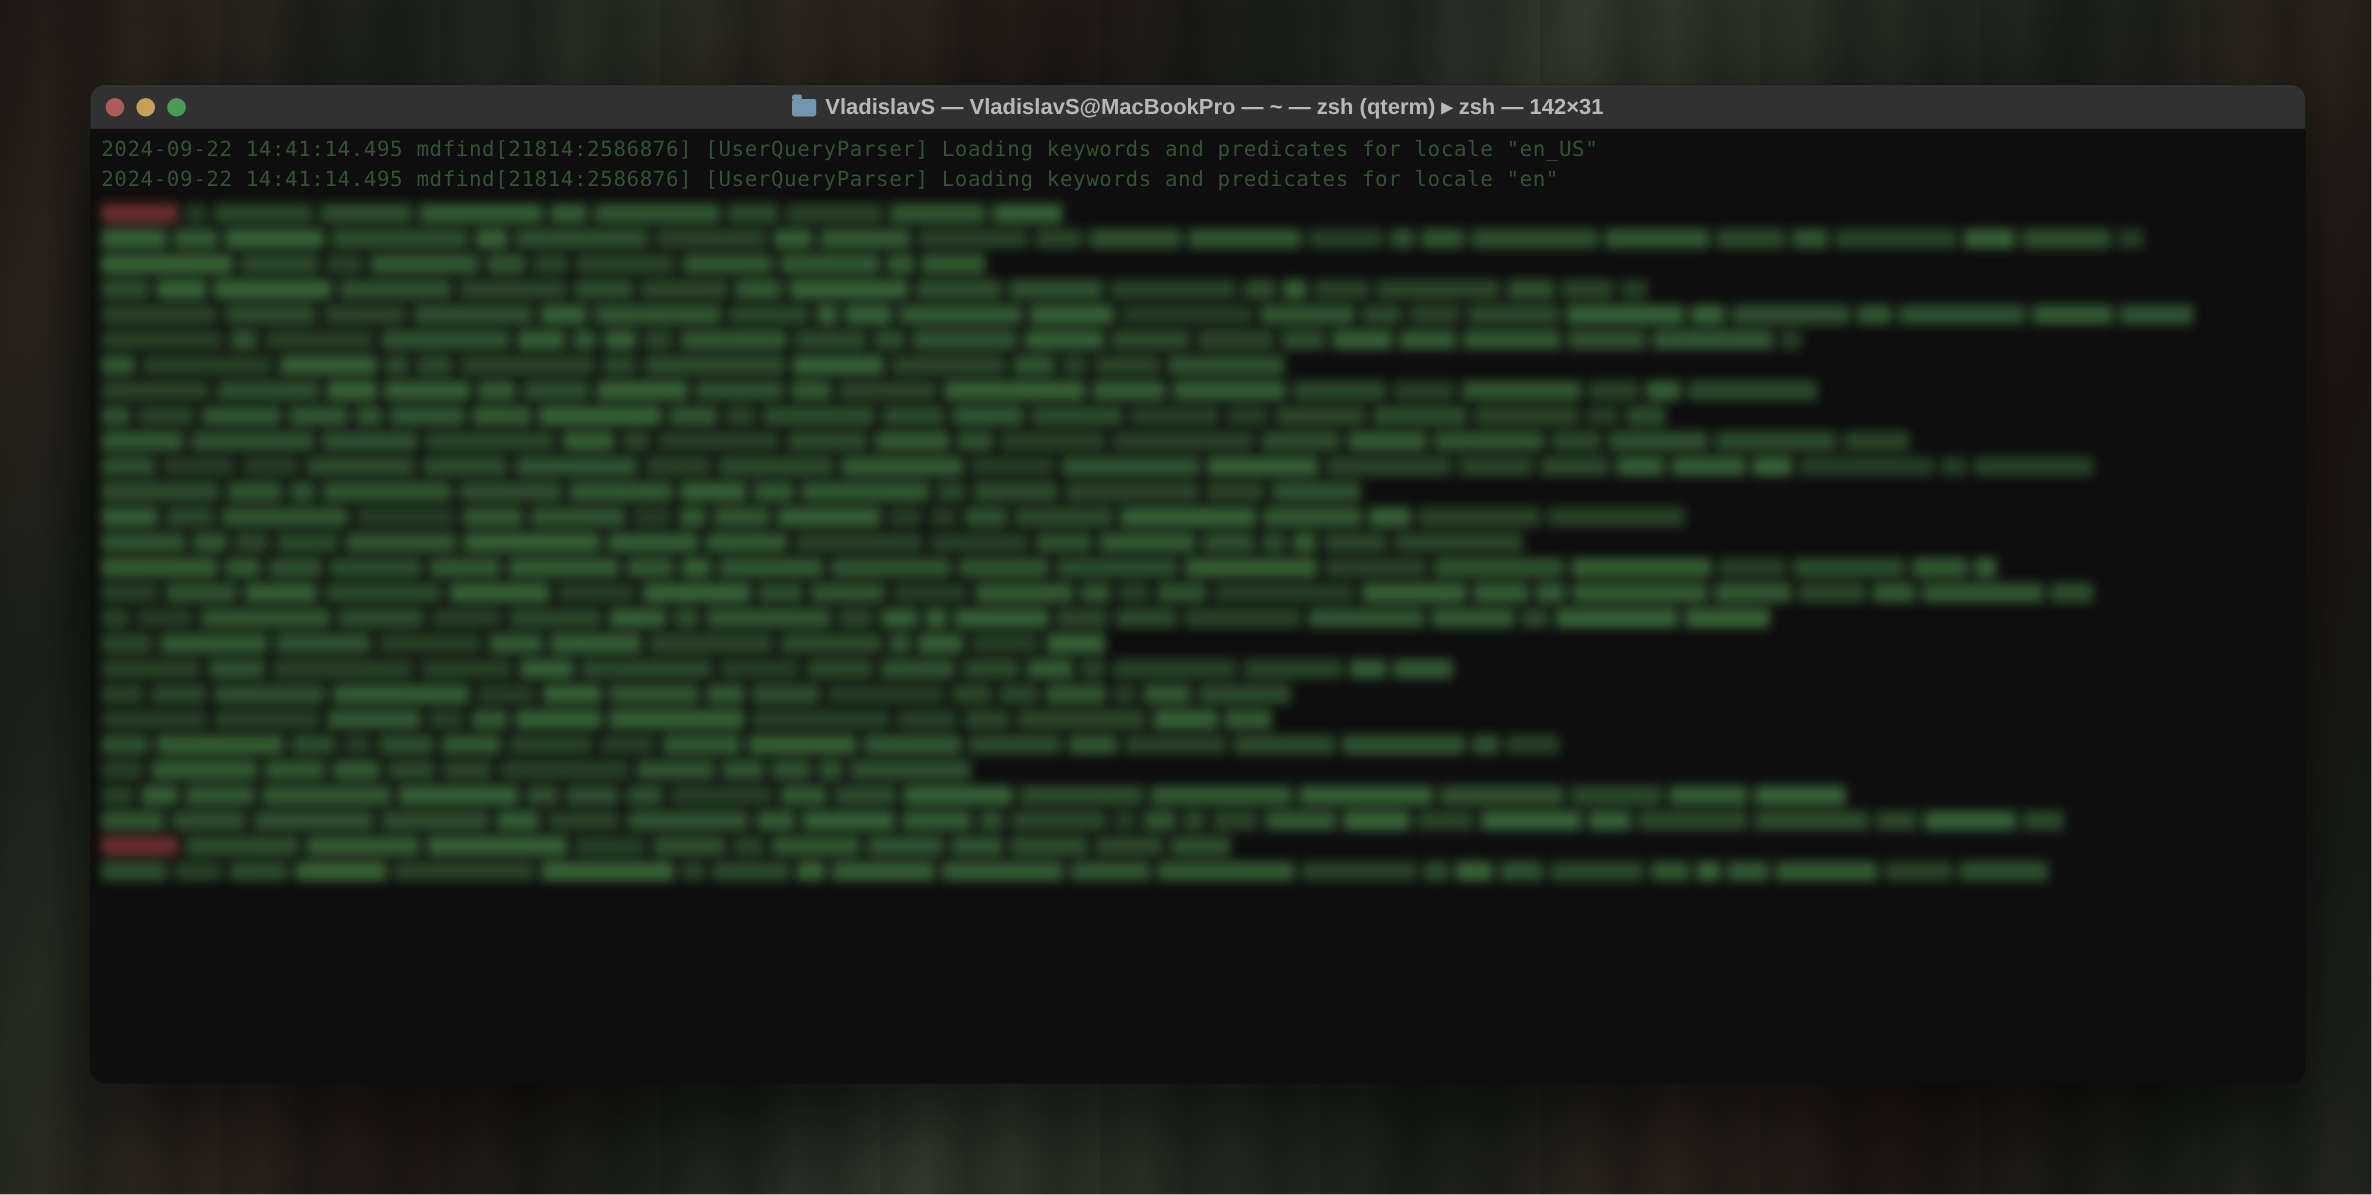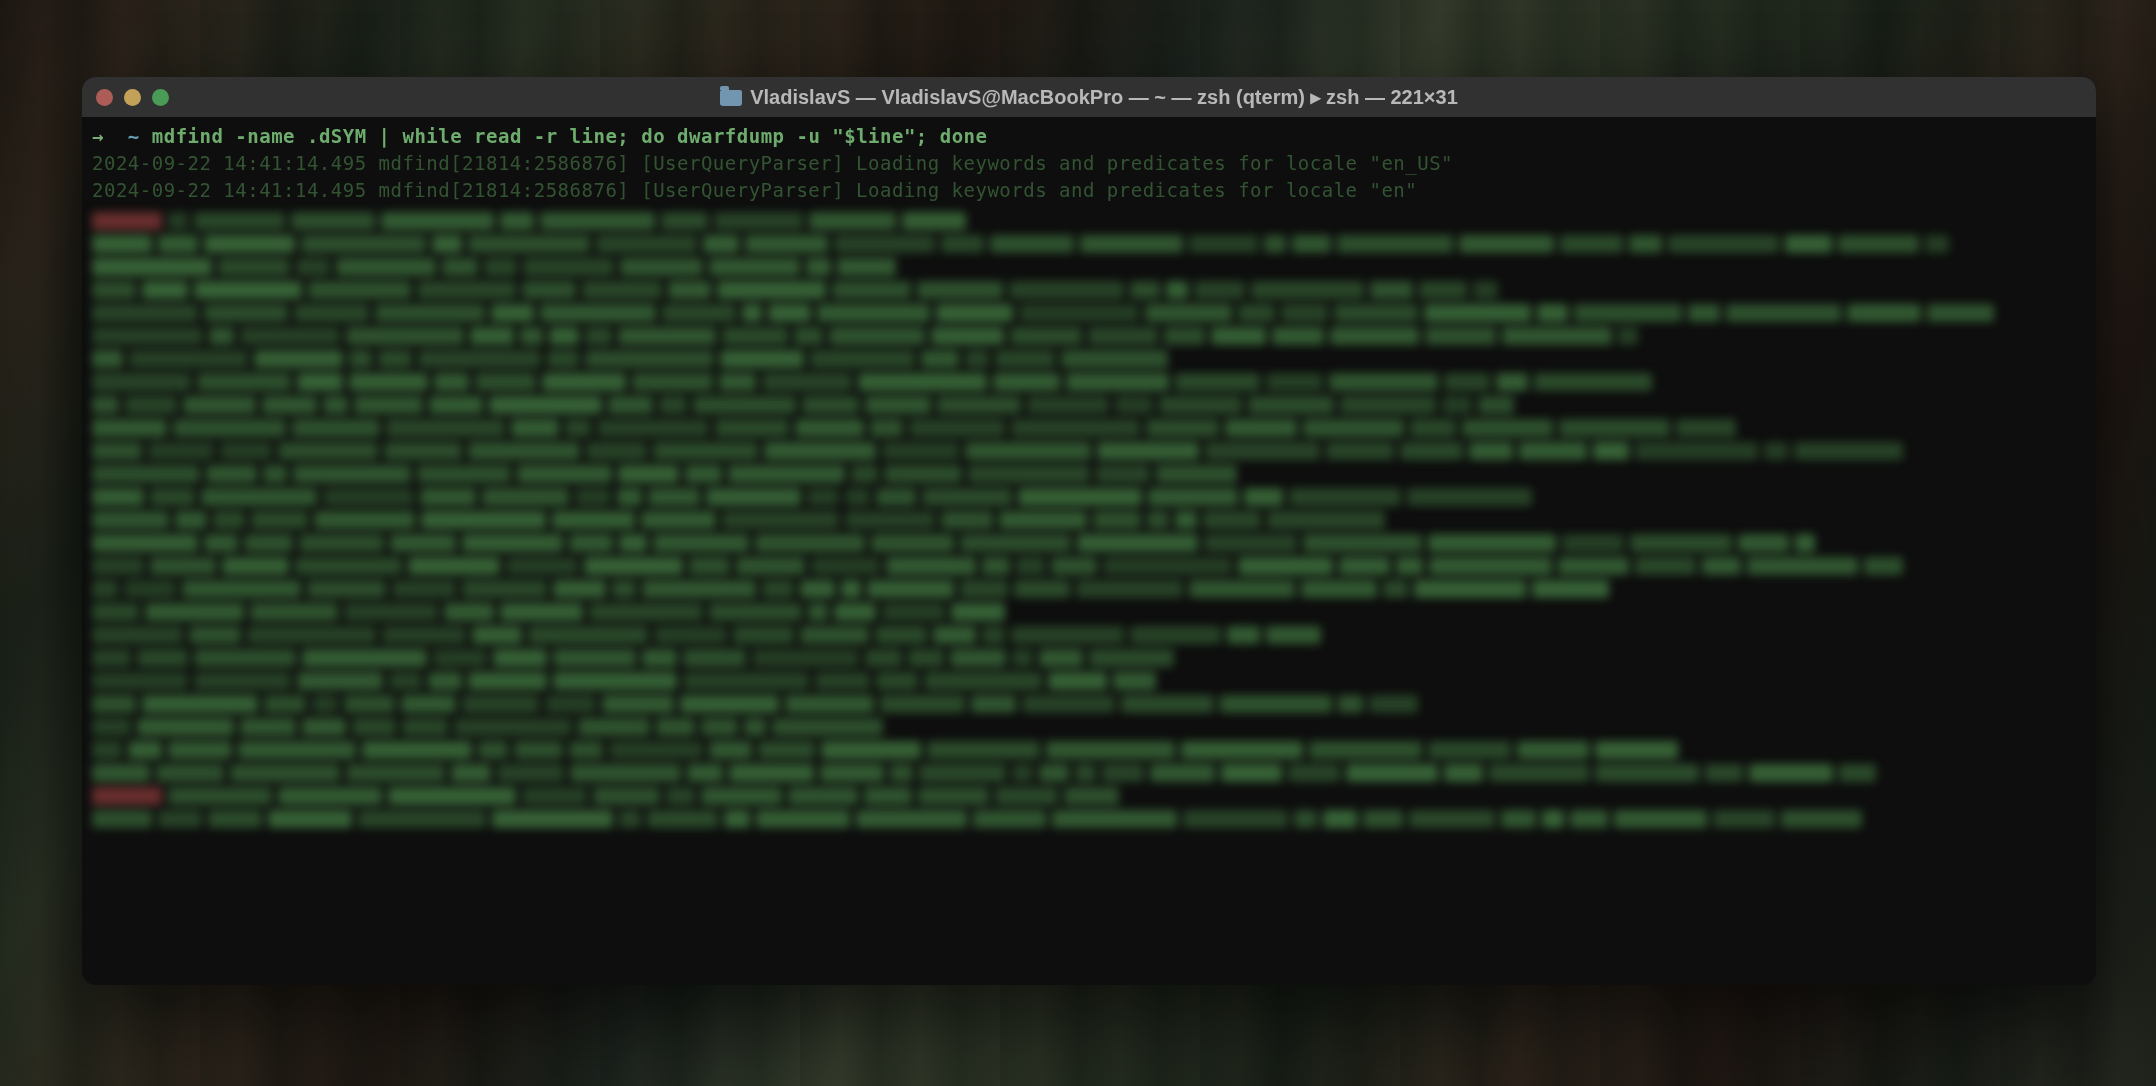--- a/index.html
+++ b/index.html
@@ -151,27 +151,26 @@
 <div class="desktop">
   <div class="term-window">
     <div class="titlebar">
       <div class="traffic-lights">
         <div class="tl-btn tl-close"></div>
         <div class="tl-btn tl-min"></div>
         <div class="tl-btn tl-max"></div>
       </div>
       <div class="title-center">
         <span class="folder-icon"></span>
-        <span>VladislavS — VladislavS@MacBookPro — ~ — zsh (qterm) ▸ zsh — 221×31</span>
+        <span>VladislavS — VladislavS@MacBookPro — ~ — zsh (qterm) ▸ zsh — 142×31</span>
       </div>
     </div>
 
     <div class="term-body">
 
-      <div><span class="prompt-arrow">→</span>  <span class="prompt-tilde">~</span> <span class="cmd">mdfind -name .dSYM | while read -r line; do dwarfdump -u "$line"; done</span></div>
 
       <div class="log-dim">2024-09-22 14:41:14.495 mdfind[21814:2586876] [UserQueryParser] Loading keywords and predicates for locale "en_US"</div>
       <div class="log-dim">2024-09-22 14:41:14.495 mdfind[21814:2586876] [UserQueryParser] Loading keywords and predicates for locale "en"</div>
 
 
       <div class="blur-area" id="blur-area"><div class="blur-line"><span class="blur-err" style="width: 70px;"></span><span class="blur-token" style="width: 20px; opacity: 0.55;"></span><span class="blur-token" style="width: 91px; opacity: 0.67;"></span><span class="blur-token" style="width: 84px; opacity: 0.76;"></span><span class="blur-token" style="width: 113px; opacity: 0.91;"></span><span class="blur-token" style="width: 34px; opacity: 0.91;"></span><span class="blur-token" style="width: 115px; opacity: 0.86;"></span><span class="blur-token" style="width: 47px; opacity: 0.71;"></span><span class="blur-token" style="width: 89px; opacity: 0.61;"></span><span class="blur-token" style="width: 87px; opacity: 0.86;"></span><span class="blur-token" style="width: 64px; opacity: 0.95;"></span></div><div class="blur-line"><span class="blur-token" style="width: 60px; opacity: 0.98;"></span><span class="blur-token" style="width: 40px; opacity: 0.91;"></span><span class="blur-token" style="width: 91px; opacity: 0.99;"></span><span class="blur-token" style="width: 125px; opacity: 0.76;"></span><span class="blur-token" style="width: 30px; opacity: 0.99;"></span><span class="blur-token" style="width: 122px; opacity: 0.77;"></span><span class="blur-token" style="width: 101px; opacity: 0.64;"></span><span class="blur-token" style="width: 36px; opacity: 0.94;"></span><span class="blur-token" style="width: 83px; opacity: 0.89;"></span><span class="blur-token" style="width: 101px; opacity: 0.61;"></span><span class="blur-token" style="width: 43px; opacity: 0.65;"></span><span class="blur-token" style="width: 84px; opacity: 0.79;"></span><span class="blur-token" style="width: 103px; opacity: 0.85;"></span><span class="blur-token" style="width: 69px; opacity: 0.58;"></span><span class="blur-token" style="width: 22px; opacity: 0.78;"></span><span class="blur-token" style="width: 39px; opacity: 0.83;"></span><span class="blur-token" style="width: 116px; opacity: 0.77;"></span><span class="blur-token" style="width: 95px; opacity: 0.88;"></span><span class="blur-token" style="width: 63px; opacity: 0.7;"></span><span class="blur-token" style="width: 33px; opacity: 0.84;"></span><span class="blur-token" style="width: 111px; opacity: 0.64;"></span><span class="blur-token" style="width: 47px; opacity: 0.97;"></span><span class="blur-token" style="width: 81px; opacity: 0.77;"></span><span class="blur-token" style="width: 24px; opacity: 0.56;"></span></div><div class="blur-line"><span class="blur-token" style="width: 120px; opacity: 0.99;"></span><span class="blur-token" style="width: 72px; opacity: 0.7;"></span><span class="blur-token" style="width: 34px; opacity: 0.6;"></span><span class="blur-token" style="width: 100px; opacity: 0.86;"></span><span class="blur-token" style="width: 36px; opacity: 0.81;"></span><span class="blur-token" style="width: 33px; opacity: 0.64;"></span><span class="blur-token" style="width: 91px; opacity: 0.64;"></span><span class="blur-token" style="width: 83px; opacity: 0.84;"></span><span class="blur-token" style="width: 91px; opacity: 0.87;"></span><span class="blur-token" style="width: 25px; opacity: 0.9;"></span><span class="blur-token" style="width: 59px; opacity: 0.89;"></span></div><div class="blur-line"><span class="blur-token" style="width: 44px; opacity: 0.74;"></span><span class="blur-token" style="width: 46px; opacity: 1;"></span><span class="blur-token" style="width: 108px; opacity: 1;"></span><span class="blur-token" style="width: 103px; opacity: 0.79;"></span><span class="blur-token" style="width: 99px; opacity: 0.66;"></span><span class="blur-token" style="width: 54px; opacity: 0.76;"></span><span class="blur-token" style="width: 80px; opacity: 0.67;"></span><span class="blur-token" style="width: 43px; opacity: 0.88;"></span><span class="blur-token" style="width: 109px; opacity: 0.98;"></span><span class="blur-token" style="width: 79px; opacity: 0.76;"></span><span class="blur-token" style="width: 86px; opacity: 0.79;"></span><span class="blur-token" style="width: 115px; opacity: 0.62;"></span><span class="blur-token" style="width: 30px; opacity: 0.73;"></span><span class="blur-token" style="width: 22px; opacity: 0.96;"></span><span class="blur-token" style="width: 51px; opacity: 0.62;"></span><span class="blur-token" style="width: 113px; opacity: 0.66;"></span><span class="blur-token" style="width: 43px; opacity: 0.8;"></span><span class="blur-token" style="width: 48px; opacity: 0.65;"></span><span class="blur-token" style="width: 25px; opacity: 0.57;"></span></div><div class="blur-line"><span class="blur-token" style="width: 106px; opacity: 0.63;"></span><span class="blur-token" style="width: 84px; opacity: 0.73;"></span><span class="blur-token" style="width: 75px; opacity: 0.66;"></span><span class="blur-token" style="width: 110px; opacity: 0.77;"></span><span class="blur-token" style="width: 43px; opacity: 0.98;"></span><span class="blur-token" style="width: 116px; opacity: 0.86;"></span><span class="blur-token" style="width: 74px; opacity: 0.67;"></span><span class="blur-token" style="width: 20px; opacity: 0.99;"></span><span class="blur-token" style="width: 43px; opacity: 0.99;"></span><span class="blur-token" style="width: 113px; opacity: 0.89;"></span><span class="blur-token" style="width: 77px; opacity: 0.99;"></span><span class="blur-token" style="width: 120px; opacity: 0.55;"></span><span class="blur-token" style="width: 87px; opacity: 0.84;"></span><span class="blur-token" style="width: 37px; opacity: 0.68;"></span><span class="blur-token" style="width: 47px; opacity: 0.62;"></span><span class="blur-token" style="width: 84px; opacity: 0.71;"></span><span class="blur-token" style="width: 107px; opacity: 0.96;"></span><span class="blur-token" style="width: 31px; opacity: 0.97;"></span><span class="blur-token" style="width: 108px; opacity: 0.77;"></span><span class="blur-token" style="width: 32px; opacity: 0.84;"></span><span class="blur-token" style="width: 115px; opacity: 0.78;"></span><span class="blur-token" style="width: 74px; opacity: 0.89;"></span><span class="blur-token" style="width: 67px; opacity: 0.82;"></span></div><div class="blur-line"><span class="blur-token" style="width: 111px; opacity: 0.59;"></span><span class="blur-token" style="width: 25px; opacity: 0.83;"></span><span class="blur-token" style="width: 100px; opacity: 0.59;"></span><span class="blur-token" style="width: 118px; opacity: 0.8;"></span><span class="blur-token" style="width: 44px; opacity: 0.96;"></span><span class="blur-token" style="width: 23px; opacity: 0.85;"></span><span class="blur-token" style="width: 30px; opacity: 0.97;"></span><span class="blur-token" style="width: 27px; opacity: 0.67;"></span><span class="blur-token" style="width: 98px; opacity: 0.85;"></span><span class="blur-token" style="width: 66px; opacity: 0.7;"></span><span class="blur-token" style="width: 29px; opacity: 0.75;"></span><span class="blur-token" style="width: 96px; opacity: 0.81;"></span><span class="blur-token" style="width: 73px; opacity: 0.94;"></span><span class="blur-token" style="width: 72px; opacity: 0.72;"></span><span class="blur-token" style="width: 70px; opacity: 0.66;"></span><span class="blur-token" style="width: 41px; opacity: 0.74;"></span><span class="blur-token" style="width: 55px; opacity: 0.95;"></span><span class="blur-token" style="width: 52px; opacity: 0.9;"></span><span class="blur-token" style="width: 89px; opacity: 0.88;"></span><span class="blur-token" style="width: 71px; opacity: 0.78;"></span><span class="blur-token" style="width: 110px; opacity: 0.85;"></span><span class="blur-token" style="width: 20px; opacity: 0.57;"></span></div><div class="blur-line"><span class="blur-token" style="width: 31px; opacity: 0.88;"></span><span class="blur-token" style="width: 119px; opacity: 0.59;"></span><span class="blur-token" style="width: 89px; opacity: 0.95;"></span><span class="blur-token" style="width: 23px; opacity: 0.74;"></span><span class="blur-token" style="width: 34px; opacity: 0.7;"></span><span class="blur-token" style="width: 123px; opacity: 0.63;"></span><span class="blur-token" style="width: 32px; opacity: 0.67;"></span><span class="blur-token" style="width: 129px; opacity: 0.73;"></span><span class="blur-token" style="width: 84px; opacity: 0.97;"></span><span class="blur-token" style="width: 105px; opacity: 0.65;"></span><span class="blur-token" style="width: 38px; opacity: 0.84;"></span><span class="blur-token" style="width: 24px; opacity: 0.61;"></span><span class="blur-token" style="width: 60px; opacity: 0.65;"></span><span class="blur-token" style="width: 107px; opacity: 0.79;"></span></div><div class="blur-line"><span class="blur-token" style="width: 99px; opacity: 0.63;"></span><span class="blur-token" style="width: 94px; opacity: 0.76;"></span><span class="blur-token" style="width: 46px; opacity: 1;"></span><span class="blur-token" style="width: 79px; opacity: 0.94;"></span><span class="blur-token" style="width: 35px; opacity: 0.9;"></span><span class="blur-token" style="width: 61px; opacity: 0.75;"></span><span class="blur-token" style="width: 84px; opacity: 0.98;"></span><span class="blur-token" style="width: 81px; opacity: 0.79;"></span><span class="blur-token" style="width: 37px; opacity: 0.88;"></span><span class="blur-token" style="width: 90px; opacity: 0.63;"></span><span class="blur-token" style="width: 129px; opacity: 0.96;"></span><span class="blur-token" style="width: 67px; opacity: 0.91;"></span><span class="blur-token" style="width: 103px; opacity: 0.91;"></span><span class="blur-token" style="width: 85px; opacity: 0.7;"></span><span class="blur-token" style="width: 57px; opacity: 0.58;"></span><span class="blur-token" style="width: 109px; opacity: 0.83;"></span><span class="blur-token" style="width: 46px; opacity: 0.63;"></span><span class="blur-token" style="width: 32px; opacity: 0.92;"></span><span class="blur-token" style="width: 118px; opacity: 0.71;"></span></div><div class="blur-line"><span class="blur-token" style="width: 27px; opacity: 0.8;"></span><span class="blur-token" style="width: 52px; opacity: 0.64;"></span><span class="blur-token" style="width: 73px; opacity: 0.85;"></span><span class="blur-token" style="width: 55px; opacity: 0.85;"></span><span class="blur-token" style="width: 25px; opacity: 0.83;"></span><span class="blur-token" style="width: 69px; opacity: 0.84;"></span><span class="blur-token" style="width: 54px; opacity: 0.91;"></span><span class="blur-token" style="width: 113px; opacity: 0.99;"></span><span class="blur-token" style="width: 45px; opacity: 0.84;"></span><span class="blur-token" style="width: 28px; opacity: 0.65;"></span><span class="blur-token" style="width: 103px; opacity: 0.75;"></span><span class="blur-token" style="width: 57px; opacity: 0.73;"></span><span class="blur-token" style="width: 66px; opacity: 0.84;"></span><span class="blur-token" style="width: 84px; opacity: 0.73;"></span><span class="blur-token" style="width: 82px; opacity: 0.59;"></span><span class="blur-token" style="width: 38px; opacity: 0.56;"></span><span class="blur-token" style="width: 83px; opacity: 0.67;"></span><span class="blur-token" style="width: 86px; opacity: 0.74;"></span><span class="blur-token" style="width: 96px; opacity: 0.65;"></span><span class="blur-token" style="width: 30px; opacity: 0.55;"></span><span class="blur-token" style="width: 36px; opacity: 0.74;"></span></div><div class="blur-line"><span class="blur-token" style="width: 75px; opacity: 0.88;"></span><span class="blur-token" style="width: 113px; opacity: 0.79;"></span><span class="blur-token" style="width: 88px; opacity: 0.78;"></span><span class="blur-token" style="width: 119px; opacity: 0.66;"></span><span class="blur-token" style="width: 48px; opacity: 0.93;"></span><span class="blur-token" style="width: 26px; opacity: 0.65;"></span><span class="blur-token" style="width: 112px; opacity: 0.59;"></span><span class="blur-token" style="width: 74px; opacity: 0.7;"></span><span class="blur-token" style="width: 69px; opacity: 0.89;"></span><span class="blur-token" style="width: 33px; opacity: 0.79;"></span><span class="blur-token" style="width: 96px; opacity: 0.6;"></span><span class="blur-token" style="width: 129px; opacity: 0.61;"></span><span class="blur-token" style="width: 73px; opacity: 0.73;"></span><span class="blur-token" style="width: 72px; opacity: 0.89;"></span><span class="blur-token" style="width: 101px; opacity: 0.82;"></span><span class="blur-token" style="width: 46px; opacity: 0.68;"></span><span class="blur-token" style="width: 91px; opacity: 0.78;"></span><span class="blur-token" style="width: 111px; opacity: 0.72;"></span><span class="blur-token" style="width: 60px; opacity: 0.65;"></span></div><div class="blur-line"><span class="blur-token" style="width: 50px; opacity: 0.77;"></span><span class="blur-token" style="width: 66px; opacity: 0.56;"></span><span class="blur-token" style="width: 52px; opacity: 0.56;"></span><span class="blur-token" style="width: 100px; opacity: 0.73;"></span><span class="blur-token" style="width: 78px; opacity: 0.73;"></span><span class="blur-token" style="width: 112px; opacity: 0.81;"></span><span class="blur-token" style="width: 61px; opacity: 0.62;"></span><span class="blur-token" style="width: 105px; opacity: 0.72;"></span><span class="blur-token" style="width: 112px; opacity: 0.9;"></span><span class="blur-token" style="width: 77px; opacity: 0.57;"></span><span class="blur-token" style="width: 126px; opacity: 0.83;"></span><span class="blur-token" style="width: 102px; opacity: 0.95;"></span><span class="blur-token" style="width: 115px; opacity: 0.63;"></span><span class="blur-token" style="width: 68px; opacity: 0.65;"></span><span class="blur-token" style="width: 63px; opacity: 0.69;"></span><span class="blur-token" style="width: 44px; opacity: 0.92;"></span><span class="blur-token" style="width: 68px; opacity: 0.91;"></span><span class="blur-token" style="width: 36px; opacity: 1;"></span><span class="blur-token" style="width: 123px; opacity: 0.57;"></span><span class="blur-token" style="width: 24px; opacity: 0.55;"></span><span class="blur-token" style="width: 109px; opacity: 0.61;"></span></div><div class="blur-line"><span class="blur-token" style="width: 108px; opacity: 0.75;"></span><span class="blur-token" style="width: 51px; opacity: 0.84;"></span><span class="blur-token" style="width: 24px; opacity: 0.81;"></span><span class="blur-token" style="width: 118px; opacity: 0.83;"></span><span class="blur-token" style="width: 94px; opacity: 0.76;"></span><span class="blur-token" style="width: 95px; opacity: 0.88;"></span><span class="blur-token" style="width: 61px; opacity: 0.97;"></span><span class="blur-token" style="width: 37px; opacity: 0.88;"></span><span class="blur-token" style="width: 117px; opacity: 0.88;"></span><span class="blur-token" style="width: 27px; opacity: 0.68;"></span><span class="blur-token" style="width: 78px; opacity: 0.74;"></span><span class="blur-token" style="width: 122px; opacity: 0.66;"></span><span class="blur-token" style="width: 54px; opacity: 0.63;"></span><span class="blur-token" style="width: 81px; opacity: 0.78;"></span></div><div class="blur-line"><span class="blur-token" style="width: 52px; opacity: 0.93;"></span><span class="blur-token" style="width: 45px; opacity: 0.68;"></span><span class="blur-token" style="width: 116px; opacity: 0.84;"></span><span class="blur-token" style="width: 91px; opacity: 0.55;"></span><span class="blur-token" style="width: 56px; opacity: 0.86;"></span><span class="blur-token" style="width: 87px; opacity: 0.82;"></span><span class="blur-token" style="width: 36px; opacity: 0.55;"></span><span class="blur-token" style="width: 25px; opacity: 0.89;"></span><span class="blur-token" style="width: 52px; opacity: 0.85;"></span><span class="blur-token" style="width: 95px; opacity: 0.94;"></span><span class="blur-token" style="width: 32px; opacity: 0.56;"></span><span class="blur-token" style="width: 25px; opacity: 0.56;"></span><span class="blur-token" style="width: 40px; opacity: 0.79;"></span><span class="blur-token" style="width: 90px; opacity: 0.71;"></span><span class="blur-token" style="width: 124px; opacity: 0.98;"></span><span class="blur-token" style="width: 90px; opacity: 0.88;"></span><span class="blur-token" style="width: 39px; opacity: 0.97;"></span><span class="blur-token" style="width: 112px; opacity: 0.63;"></span><span class="blur-token" style="width: 125px; opacity: 0.61;"></span></div><div class="blur-line"><span class="blur-token" style="width: 77px; opacity: 0.82;"></span><span class="blur-token" style="width: 32px; opacity: 0.86;"></span><span class="blur-token" style="width: 32px; opacity: 0.69;"></span><span class="blur-token" style="width: 57px; opacity: 0.7;"></span><span class="blur-token" style="width: 101px; opacity: 0.86;"></span><span class="blur-token" style="width: 125px; opacity: 0.96;"></span><span class="blur-token" style="width: 83px; opacity: 0.92;"></span><span class="blur-token" style="width: 75px; opacity: 0.89;"></span><span class="blur-token" style="width: 117px; opacity: 0.61;"></span><span class="blur-token" style="width: 90px; opacity: 0.59;"></span><span class="blur-token" style="width: 52px; opacity: 0.78;"></span><span class="blur-token" style="width: 88px; opacity: 0.89;"></span><span class="blur-token" style="width: 48px; opacity: 0.77;"></span><span class="blur-token" style="width: 22px; opacity: 0.73;"></span><span class="blur-token" style="width: 22px; opacity: 0.93;"></span><span class="blur-token" style="width: 58px; opacity: 0.66;"></span><span class="blur-token" style="width: 118px; opacity: 0.66;"></span></div><div class="blur-line"><span class="blur-token" style="width: 106px; opacity: 0.93;"></span><span class="blur-token" style="width: 34px; opacity: 0.86;"></span><span class="blur-token" style="width: 49px; opacity: 0.78;"></span><span class="blur-token" style="width: 85px; opacity: 0.73;"></span><span class="blur-token" style="width: 66px; opacity: 0.86;"></span><span class="blur-token" style="width: 101px; opacity: 0.92;"></span><span class="blur-token" style="width: 44px; opacity: 0.86;"></span><span class="blur-token" style="width: 28px; opacity: 0.96;"></span><span class="blur-token" style="width: 96px; opacity: 0.86;"></span><span class="blur-token" style="width: 110px; opacity: 0.82;"></span><span class="blur-token" style="width: 83px; opacity: 0.82;"></span><span class="blur-token" style="width: 111px; opacity: 0.73;"></span><span class="blur-token" style="width: 121px; opacity: 0.95;"></span><span class="blur-token" style="width: 93px; opacity: 0.61;"></span><span class="blur-token" style="width: 119px; opacity: 0.8;"></span><span class="blur-token" style="width: 128px; opacity: 0.93;"></span><span class="blur-token" style="width: 62px; opacity: 0.58;"></span><span class="blur-token" style="width: 102px; opacity: 0.72;"></span><span class="blur-token" style="width: 51px; opacity: 0.88;"></span><span class="blur-token" style="width: 20px; opacity: 0.96;"></span></div><div class="blur-line"><span class="blur-token" style="width: 52px; opacity: 0.6;"></span><span class="blur-token" style="width: 66px; opacity: 0.8;"></span><span class="blur-token" style="width: 67px; opacity: 0.95;"></span><span class="blur-token" style="width: 107px; opacity: 0.7;"></span><span class="blur-token" style="width: 92px; opacity: 0.98;"></span><span class="blur-token" style="width: 72px; opacity: 0.56;"></span><span class="blur-token" style="width: 99px; opacity: 0.99;"></span><span class="blur-token" style="width: 41px; opacity: 0.76;"></span><span class="blur-token" style="width: 69px; opacity: 0.82;"></span><span class="blur-token" style="width: 69px; opacity: 0.55;"></span><span class="blur-token" style="width: 90px; opacity: 0.9;"></span><span class="blur-token" style="width: 28px; opacity: 0.83;"></span><span class="blur-token" style="width: 29px; opacity: 0.6;"></span><span class="blur-token" style="width: 46px; opacity: 0.8;"></span><span class="blur-token" style="width: 129px; opacity: 0.55;"></span><span class="blur-token" style="width: 95px; opacity: 0.98;"></span><span class="blur-token" style="width: 51px; opacity: 0.93;"></span><span class="blur-token" style="width: 27px; opacity: 0.92;"></span><span class="blur-token" style="width: 123px; opacity: 0.9;"></span><span class="blur-token" style="width: 71px; opacity: 0.87;"></span><span class="blur-token" style="width: 61px; opacity: 0.68;"></span><span class="blur-token" style="width: 39px; opacity: 0.87;"></span><span class="blur-token" style="width: 111px; opacity: 0.85;"></span><span class="blur-token" style="width: 39px; opacity: 0.76;"></span></div><div class="blur-line"><span class="blur-token" style="width: 26px; opacity: 0.62;"></span><span class="blur-token" style="width: 52px; opacity: 0.55;"></span><span class="blur-token" style="width: 119px; opacity: 0.83;"></span><span class="blur-token" style="width: 79px; opacity: 0.73;"></span><span class="blur-token" style="width: 64px; opacity: 0.59;"></span><span class="blur-token" style="width: 85px; opacity: 0.67;"></span><span class="blur-token" style="width: 53px; opacity: 0.94;"></span><span class="blur-token" style="width: 24px; opacity: 0.73;"></span><span class="blur-token" style="width: 114px; opacity: 0.85;"></span><span class="blur-token" style="width: 32px; opacity: 0.65;"></span><span class="blur-token" style="width: 35px; opacity: 0.94;"></span><span class="blur-token" style="width: 20px; opacity: 0.99;"></span><span class="blur-token" style="width: 87px; opacity: 0.95;"></span><span class="blur-token" style="width: 48px; opacity: 0.66;"></span><span class="blur-token" style="width: 56px; opacity: 0.71;"></span><span class="blur-token" style="width: 107px; opacity: 0.61;"></span><span class="blur-token" style="width: 106px; opacity: 0.83;"></span><span class="blur-token" style="width: 76px; opacity: 0.88;"></span><span class="blur-token" style="width: 25px; opacity: 0.69;"></span><span class="blur-token" style="width: 112px; opacity: 0.97;"></span><span class="blur-token" style="width: 77px; opacity: 0.99;"></span></div><div class="blur-line"><span class="blur-token" style="width: 47px; opacity: 0.68;"></span><span class="blur-token" style="width: 99px; opacity: 0.89;"></span><span class="blur-token" style="width: 88px; opacity: 0.81;"></span><span class="blur-token" style="width: 94px; opacity: 0.59;"></span><span class="blur-token" style="width: 50px; opacity: 0.9;"></span><span class="blur-token" style="width: 83px; opacity: 0.95;"></span><span class="blur-token" style="width: 114px; opacity: 0.65;"></span><span class="blur-token" style="width: 93px; opacity: 0.72;"></span><span class="blur-token" style="width: 20px; opacity: 0.84;"></span><span class="blur-token" style="width: 42px; opacity: 0.96;"></span><span class="blur-token" style="width: 63px; opacity: 0.57;"></span><span class="blur-token" style="width: 54px; opacity: 0.99;"></span></div><div class="blur-line"><span class="blur-token" style="width: 91px; opacity: 0.61;"></span><span class="blur-token" style="width: 52px; opacity: 0.78;"></span><span class="blur-token" style="width: 129px; opacity: 0.6;"></span><span class="blur-token" style="width: 84px; opacity: 0.59;"></span><span class="blur-token" style="width: 50px; opacity: 0.95;"></span><span class="blur-token" style="width: 120px; opacity: 0.69;"></span><span class="blur-token" style="width: 73px; opacity: 0.57;"></span><span class="blur-token" style="width: 61px; opacity: 0.68;"></span><span class="blur-token" style="width: 69px; opacity: 0.8;"></span><span class="blur-token" style="width: 52px; opacity: 0.7;"></span><span class="blur-token" style="width: 43px; opacity: 0.91;"></span><span class="blur-token" style="width: 23px; opacity: 0.62;"></span><span class="blur-token" style="width: 113px; opacity: 0.61;"></span><span class="blur-token" style="width: 91px; opacity: 0.62;"></span><span class="blur-token" style="width: 33px; opacity: 0.91;"></span><span class="blur-token" style="width: 55px; opacity: 0.87;"></span></div><div class="blur-line"><span class="blur-token" style="width: 39px; opacity: 0.61;"></span><span class="blur-token" style="width: 51px; opacity: 0.68;"></span><span class="blur-token" style="width: 102px; opacity: 0.76;"></span><span class="blur-token" style="width: 125px; opacity: 0.93;"></span><span class="blur-token" style="width: 54px; opacity: 0.57;"></span><span class="blur-token" style="width: 54px; opacity: 0.97;"></span><span class="blur-token" style="width: 83px; opacity: 0.83;"></span><span class="blur-token" style="width: 35px; opacity: 0.89;"></span><span class="blur-token" style="width: 63px; opacity: 0.76;"></span><span class="blur-token" style="width: 107px; opacity: 0.55;"></span><span class="blur-token" style="width: 37px; opacity: 0.67;"></span><span class="blur-token" style="width: 36px; opacity: 0.68;"></span><span class="blur-token" style="width: 56px; opacity: 0.85;"></span><span class="blur-token" style="width: 21px; opacity: 0.59;"></span><span class="blur-token" style="width: 44px; opacity: 0.88;"></span><span class="blur-token" style="width: 85px; opacity: 0.71;"></span></div><div class="blur-line"><span class="blur-token" style="width: 96px; opacity: 0.56;"></span><span class="blur-token" style="width: 97px; opacity: 0.59;"></span><span class="blur-token" style="width: 86px; opacity: 0.88;"></span><span class="blur-token" style="width: 33px; opacity: 0.59;"></span><span class="blur-token" style="width: 34px; opacity: 0.89;"></span><span class="blur-token" style="width: 79px; opacity: 0.96;"></span><span class="blur-token" style="width: 124px; opacity: 0.96;"></span><span class="blur-token" style="width: 126px; opacity: 0.6;"></span><span class="blur-token" style="width: 55px; opacity: 0.61;"></span><span class="blur-token" style="width: 42px; opacity: 0.67;"></span><span class="blur-token" style="width: 118px; opacity: 0.66;"></span><span class="blur-token" style="width: 59px; opacity: 0.98;"></span><span class="blur-token" style="width: 43px; opacity: 0.9;"></span></div><div class="blur-line"><span class="blur-token" style="width: 44px; opacity: 0.78;"></span><span class="blur-token" style="width: 116px; opacity: 0.94;"></span><span class="blur-token" style="width: 42px; opacity: 0.75;"></span><span class="blur-token" style="width: 26px; opacity: 0.56;"></span><span class="blur-token" style="width: 51px; opacity: 0.76;"></span><span class="blur-token" style="width: 55px; opacity: 0.88;"></span><span class="blur-token" style="width: 77px; opacity: 0.62;"></span><span class="blur-token" style="width: 51px; opacity: 0.57;"></span><span class="blur-token" style="width: 72px; opacity: 0.89;"></span><span class="blur-token" style="width: 99px; opacity: 0.96;"></span><span class="blur-token" style="width: 89px; opacity: 0.86;"></span><span class="blur-token" style="width: 85px; opacity: 0.71;"></span><span class="blur-token" style="width: 45px; opacity: 0.84;"></span><span class="blur-token" style="width: 93px; opacity: 0.61;"></span><span class="blur-token" style="width: 93px; opacity: 0.71;"></span><span class="blur-token" style="width: 112px; opacity: 0.82;"></span><span class="blur-token" style="width: 25px; opacity: 0.8;"></span><span class="blur-token" style="width: 49px; opacity: 0.6;"></span></div><div class="blur-line"><span class="blur-token" style="width: 39px; opacity: 0.58;"></span><span class="blur-token" style="width: 97px; opacity: 0.89;"></span><span class="blur-token" style="width: 56px; opacity: 0.84;"></span><span class="blur-token" style="width: 44px; opacity: 0.88;"></span><span class="blur-token" style="width: 44px; opacity: 0.67;"></span><span class="blur-token" style="width: 46px; opacity: 0.65;"></span><span class="blur-token" style="width: 118px; opacity: 0.59;"></span><span class="blur-token" style="width: 72px; opacity: 0.81;"></span><span class="blur-token" style="width: 39px; opacity: 0.82;"></span><span class="blur-token" style="width: 37px; opacity: 0.78;"></span><span class="blur-token" style="width: 22px; opacity: 0.82;"></span><span class="blur-token" style="width: 111px; opacity: 0.76;"></span></div><div class="blur-line"><span class="blur-token" style="width: 30px; opacity: 0.61;"></span><span class="blur-token" style="width: 34px; opacity: 0.95;"></span><span class="blur-token" style="width: 64px; opacity: 0.88;"></span><span class="blur-token" style="width: 118px; opacity: 0.87;"></span><span class="blur-token" style="width: 110px; opacity: 0.96;"></span><span class="blur-token" style="width: 30px; opacity: 0.77;"></span><span class="blur-token" style="width: 49px; opacity: 0.77;"></span><span class="blur-token" style="width: 34px; opacity: 0.77;"></span><span class="blur-token" style="width: 94px; opacity: 0.57;"></span><span class="blur-token" style="width: 43px; opacity: 0.86;"></span><span class="blur-token" style="width: 57px; opacity: 0.72;"></span><span class="blur-token" style="width: 100px; opacity: 0.97;"></span><span class="blur-token" style="width: 113px; opacity: 0.72;"></span><span class="blur-token" style="width: 129px; opacity: 0.86;"></span><span class="blur-token" style="width: 122px; opacity: 0.94;"></span><span class="blur-token" style="width: 113px; opacity: 0.78;"></span><span class="blur-token" style="width: 83px; opacity: 0.68;"></span><span class="blur-token" style="width: 72px; opacity: 0.91;"></span><span class="blur-token" style="width: 83px; opacity: 0.99;"></span></div><div class="blur-line"><span class="blur-token" style="width: 58px; opacity: 0.85;"></span><span class="blur-token" style="width: 68px; opacity: 0.76;"></span><span class="blur-token" style="width: 110px; opacity: 0.77;"></span><span class="blur-token" style="width: 99px; opacity: 0.73;"></span><span class="blur-token" style="width: 40px; opacity: 0.91;"></span><span class="blur-token" style="width: 67px; opacity: 0.61;"></span><span class="blur-token" style="width: 111px; opacity: 0.81;"></span><span class="blur-token" style="width: 36px; opacity: 0.9;"></span><span class="blur-token" style="width: 85px; opacity: 0.95;"></span><span class="blur-token" style="width: 64px; opacity: 0.89;"></span><span class="blur-token" style="width: 23px; opacity: 0.77;"></span><span class="blur-token" style="width: 87px; opacity: 0.68;"></span><span class="blur-token" style="width: 21px; opacity: 0.57;"></span><span class="blur-token" style="width: 30px; opacity: 0.84;"></span><span class="blur-token" style="width: 21px; opacity: 0.68;"></span><span class="blur-token" style="width: 42px; opacity: 0.63;"></span><span class="blur-token" style="width: 65px; opacity: 0.86;"></span><span class="blur-token" style="width: 61px; opacity: 1;"></span><span class="blur-token" style="width: 52px; opacity: 0.62;"></span><span class="blur-token" style="width: 92px; opacity: 0.99;"></span><span class="blur-token" style="width: 39px; opacity: 0.96;"></span><span class="blur-token" style="width: 100px; opacity: 0.68;"></span><span class="blur-token" style="width: 104px; opacity: 0.72;"></span><span class="blur-token" style="width: 38px; opacity: 0.67;"></span><span class="blur-token" style="width: 84px; opacity: 0.96;"></span><span class="blur-token" style="width: 37px; opacity: 0.7;"></span></div><div class="blur-line"><span class="blur-err" style="width: 70px;"></span><span class="blur-token" style="width: 104px; opacity: 0.75;"></span><span class="blur-token" style="width: 104px; opacity: 0.89;"></span><span class="blur-token" style="width: 128px; opacity: 0.98;"></span><span class="blur-token" style="width: 65px; opacity: 0.58;"></span><span class="blur-token" style="width: 67px; opacity: 0.76;"></span><span class="blur-token" style="width: 29px; opacity: 0.62;"></span><span class="blur-token" style="width: 81px; opacity: 0.84;"></span><span class="blur-token" style="width: 70px; opacity: 0.81;"></span><span class="blur-token" style="width: 48px; opacity: 0.82;"></span><span class="blur-token" style="width: 71px; opacity: 0.75;"></span><span class="blur-token" style="width: 63px; opacity: 0.67;"></span><span class="blur-token" style="width: 55px; opacity: 0.77;"></span></div><div class="blur-line"><span class="blur-token" style="width: 60px; opacity: 0.76;"></span><span class="blur-token" style="width: 44px; opacity: 0.6;"></span><span class="blur-token" style="width: 54px; opacity: 0.72;"></span><span class="blur-token" style="width: 84px; opacity: 0.98;"></span><span class="blur-token" style="width: 128px; opacity: 0.63;"></span><span class="blur-token" style="width: 121px; opacity: 0.99;"></span><span class="blur-token" style="width: 22px; opacity: 0.63;"></span><span class="blur-token" style="width: 71px; opacity: 0.7;"></span><span class="blur-token" style="width: 26px; opacity: 0.98;"></span><span class="blur-token" style="width: 94px; opacity: 0.92;"></span><span class="blur-token" style="width: 111px; opacity: 0.9;"></span><span class="blur-token" style="width: 73px; opacity: 0.83;"></span><span class="blur-token" style="width: 125px; opacity: 0.88;"></span><span class="blur-token" style="width: 105px; opacity: 0.62;"></span><span class="blur-token" style="width: 23px; opacity: 0.74;"></span><span class="blur-token" style="width: 34px; opacity: 1;"></span><span class="blur-token" style="width: 40px; opacity: 0.78;"></span><span class="blur-token" style="width: 86px; opacity: 0.67;"></span><span class="blur-token" style="width: 35px; opacity: 0.84;"></span><span class="blur-token" style="width: 22px; opacity: 1;"></span><span class="blur-token" style="width: 38px; opacity: 0.87;"></span><span class="blur-token" style="width: 93px; opacity: 0.89;"></span><span class="blur-token" style="width: 62px; opacity: 0.64;"></span><span class="blur-token" style="width: 81px; opacity: 0.77;"></span></div></div>
     </div>
   </div>
 </div>
 

